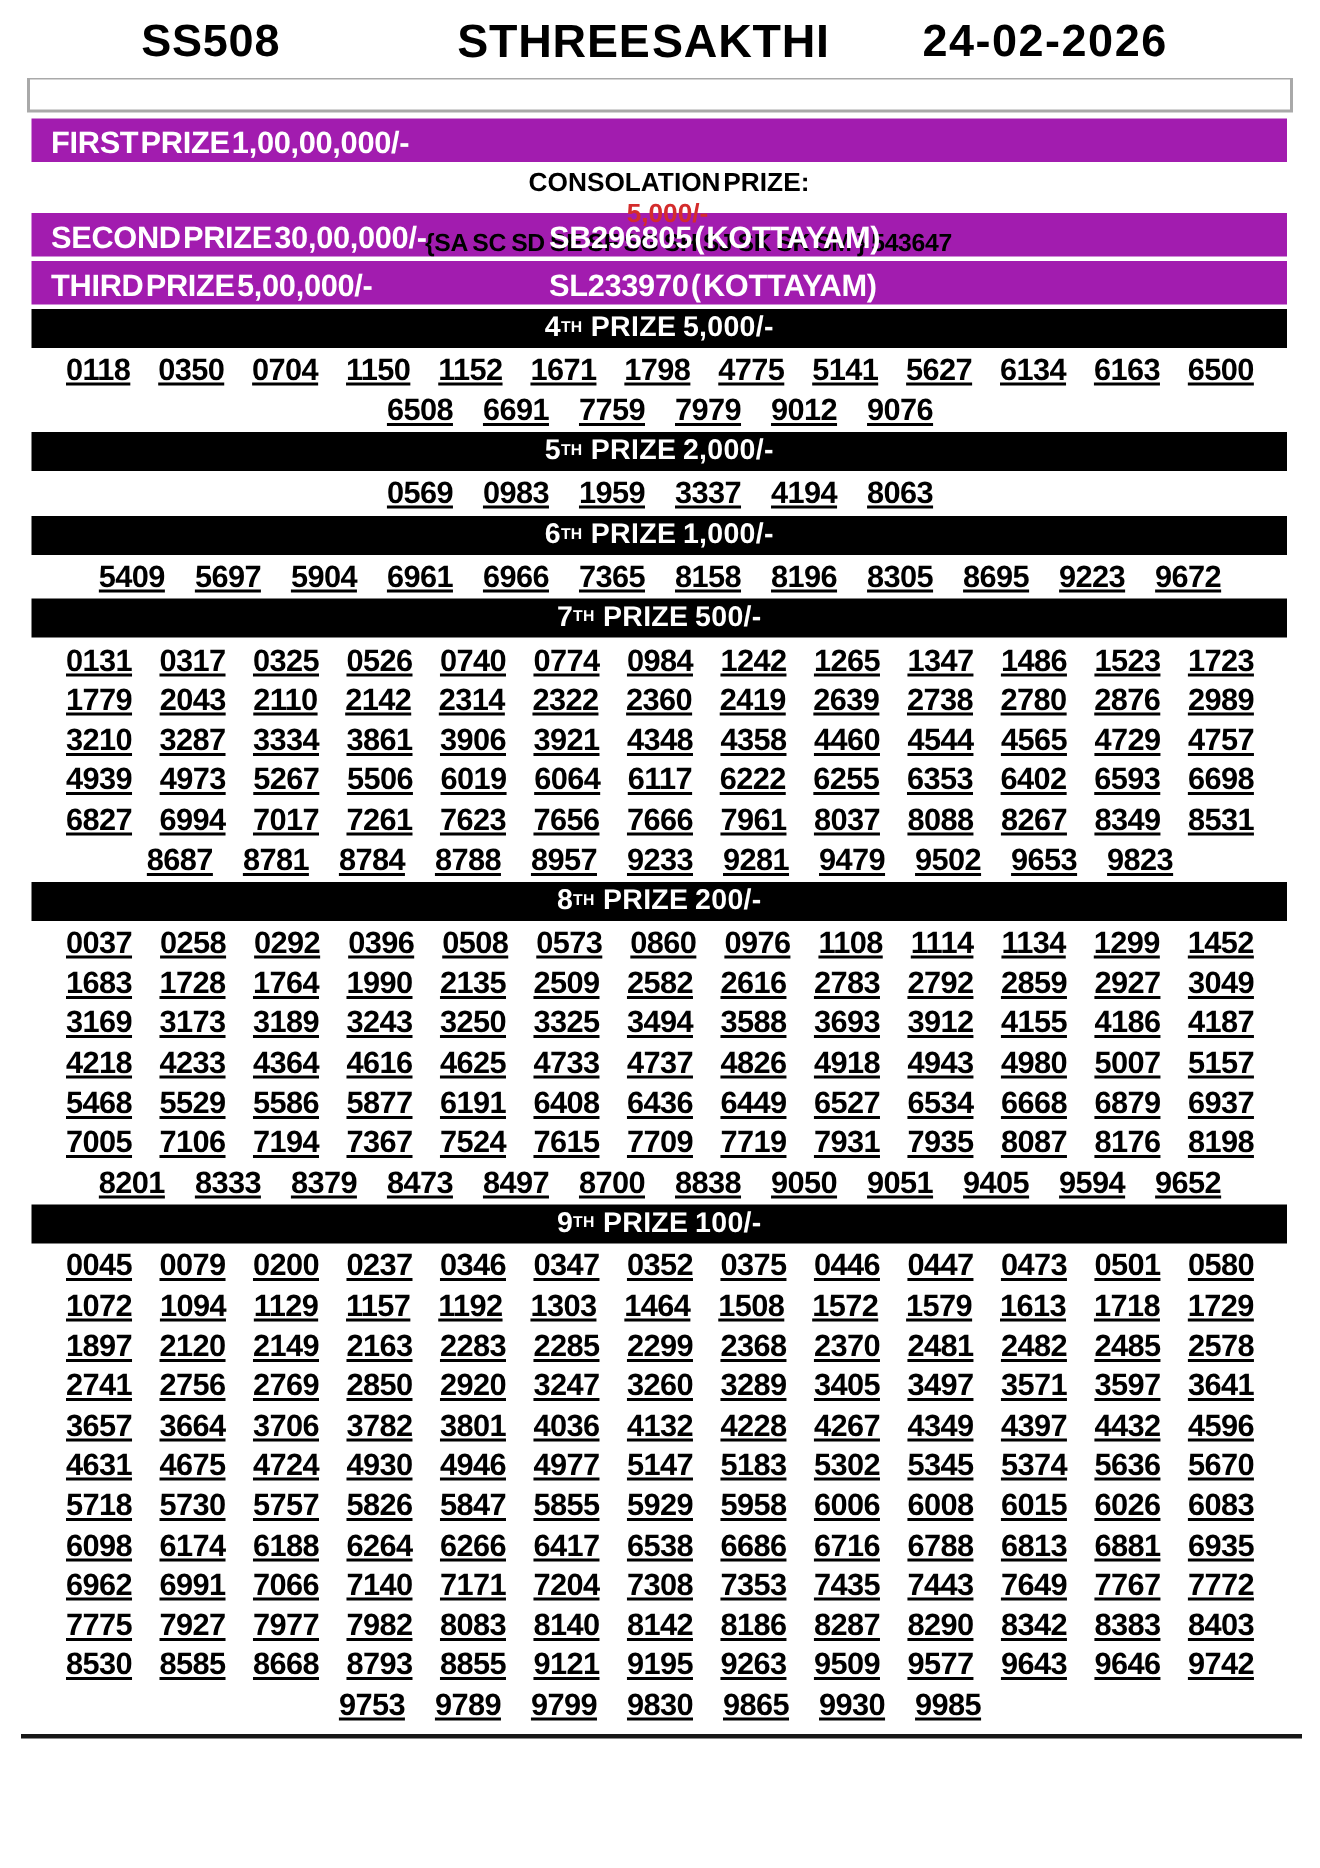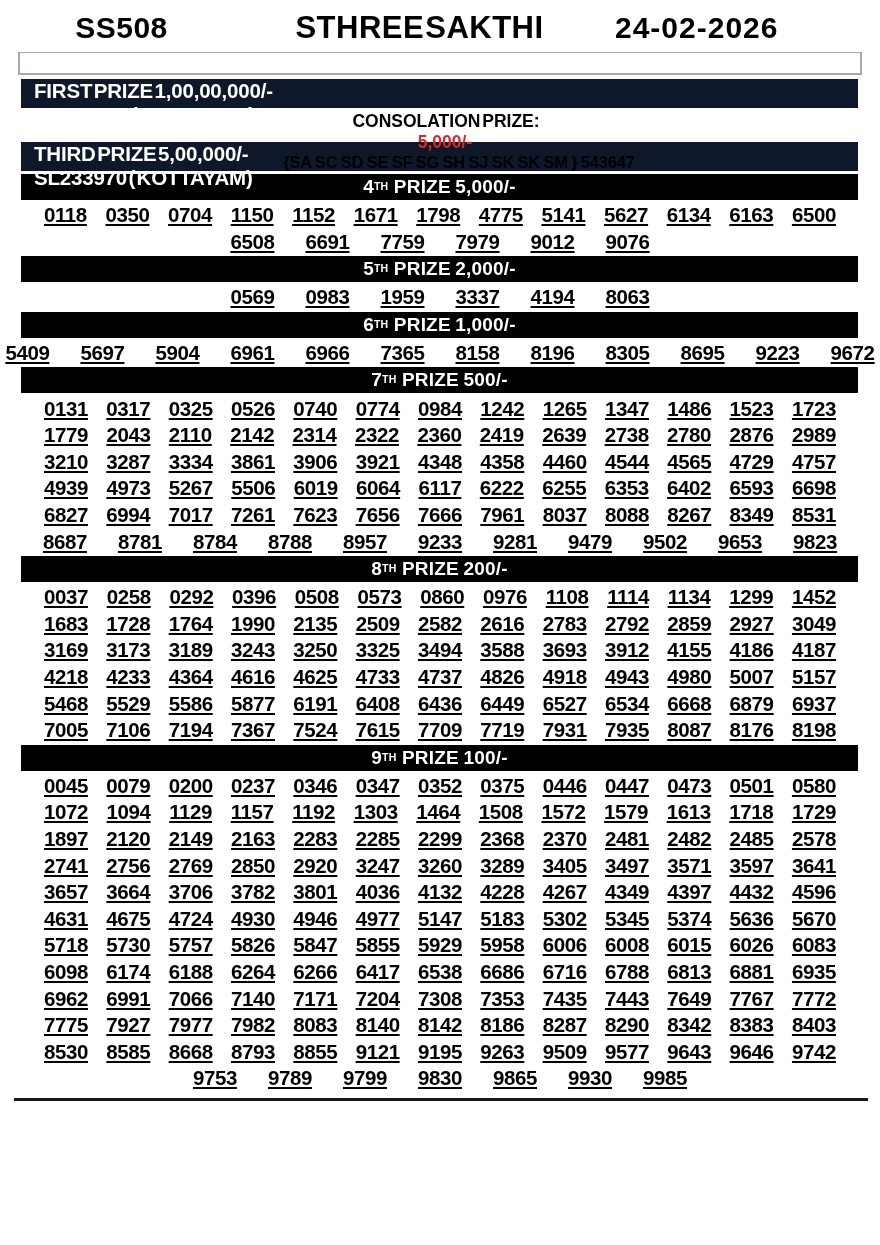--- a/index.html
+++ b/index.html
@@ -12,44 +12,44 @@
     font-family: "Liberation Sans", sans-serif;
     font-weight: 700;
     color: #000;
     -webkit-font-smoothing: antialiased;
   }
   .page { width: 880px; }
 
   
   .masthead {
     display: flex; align-items: center;
-    padding: 10px 30px 5px 19px;
+    padding: 10px 30px 5px 38px;
   }
   .mh-code  { width: 205px; text-align: center; font-size: 30px; letter-spacing: 0.5px; }
   .mh-title { flex: 1; text-align: center; font-size: 31px; word-spacing: -8px; letter-spacing: 0.5px; }
   .mh-date  { width: 235px; text-align: left; font-size: 30px; letter-spacing: 1px; }
 
   
   .blank-strip {
     margin: 1px 18px 4px 18px;
     height: 20px;
     border: 2px solid #a9a9a9;
     border-top-width: 1px;
     background: #fff;
   }
 
   
   .bar {
-    background: #0f172a; color: #fff;
+    background: #a21caf; color: #fff;
     margin: 0 22px 3px 21px;
     height: 29px;
-    display: flex; align-items: flex-start;
+    display: flex; align-items: flex-end;
     padding-left: 13px;
     font-size: 20.5px;
-    word-spacing: -4px; letter-spacing: -0.2px; flex-direction: column;
+    word-spacing: -4px; letter-spacing: -0.2px;
   }
   .bar .bar-label { width: 332px; flex: 0 0 auto; }
 
   
   .consolation {
     margin: 0 22px 3px 21px;
     height: 28px;
     display: flex; align-items: center;
     padding-left: 13px;
     font-size: 17.5px;
@@ -75,21 +75,21 @@
   
   .num-row {
     display: flex; align-items: center;
     margin: 0 44px;
     height: 26.6px;
     font-size: 20.5px;
     letter-spacing: -0.4px;
     text-decoration: underline;
   }
   .num-row.full    { justify-content: space-between; }
-  .num-row.partial { justify-content: center; gap: 31px; }
+  .num-row.partial { justify-content: center; gap: 20px; }
   .num { white-space: nowrap; }
 
   
   .bottom-rule {
     margin: 6px 12px 0 14px;
     border-top: 3px solid #171717;
   }
 </style>
 </head>
 <body>
@@ -99,29 +99,32 @@
   <header class="masthead">
     <span class="mh-code">SS508</span>
     <span class="mh-title">STHREE SAKTHI</span>
     <span class="mh-date">24-02-2026</span>
   </header>
 
   <div class="blank-strip"></div>
 
   <div class="bar">
     <span class="bar-label">FIRST PRIZE 1,00,00,000/-</span>
-    <span class="bar-winner">SB543647 ( KOTTAYAM)</span>
   </div>
 
   <div class="consolation">
     <span>CONSOLATION PRIZE:</span>
     <span class="amount" style="color: rgb(212, 44, 44);">5,000/-</span>
     <span class="series">{SA SC SD SE SF SG SH SJ SK SK SM } 543647</span>
   </div>
 
+  <div class="bar">
+    <span class="bar-label">SECOND PRIZE 30,00,000/-</span>
+    <span class="bar-winner">SB296805 ( KOTTAYAM)</span>
+  </div>
 
   <div class="bar">
     <span class="bar-label">THIRD PRIZE 5,00,000/-</span>
     <span class="bar-winner">SL233970 ( KOTTAYAM)</span>
   </div>
 
   <div>
       <div class="section-bar">
         <span>4</span>
         <sup>TH</sup>
@@ -363,20 +366,34 @@
         <span class="num">7524</span>
         <span class="num">7615</span>
         <span class="num">7709</span>
         <span class="num">7719</span>
         <span class="num">7931</span>
         <span class="num">7935</span>
         <span class="num">8087</span>
         <span class="num">8176</span>
         <span class="num">8198</span>
       </div>
+      <div class="num-row partial">
+        <span class="num">8201</span>
+        <span class="num">8333</span>
+        <span class="num">8379</span>
+        <span class="num">8473</span>
+        <span class="num">8497</span>
+        <span class="num">8700</span>
+        <span class="num">8838</span>
+        <span class="num">9050</span>
+        <span class="num">9051</span>
+        <span class="num">9405</span>
+        <span class="num">9594</span>
+        <span class="num">9652</span>
+      </div>
       <div class="section-bar">
         <span>9</span>
         <sup>TH</sup>
         <span class="rest"> PRIZE 100/-</span>
       </div>
       <div class="num-row full">
         <span class="num">0045</span>
         <span class="num">0079</span>
         <span class="num">0200</span>
         <span class="num">0237</span>

